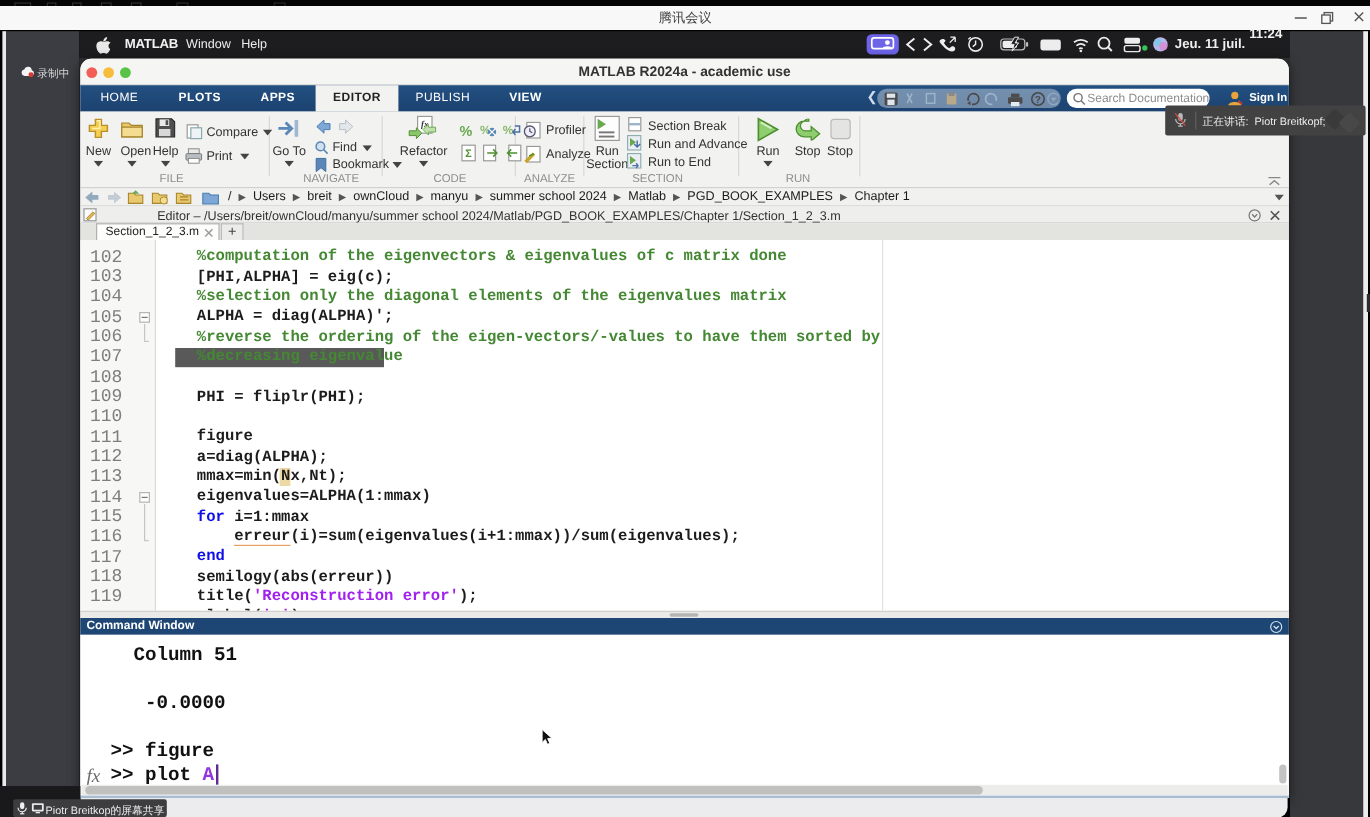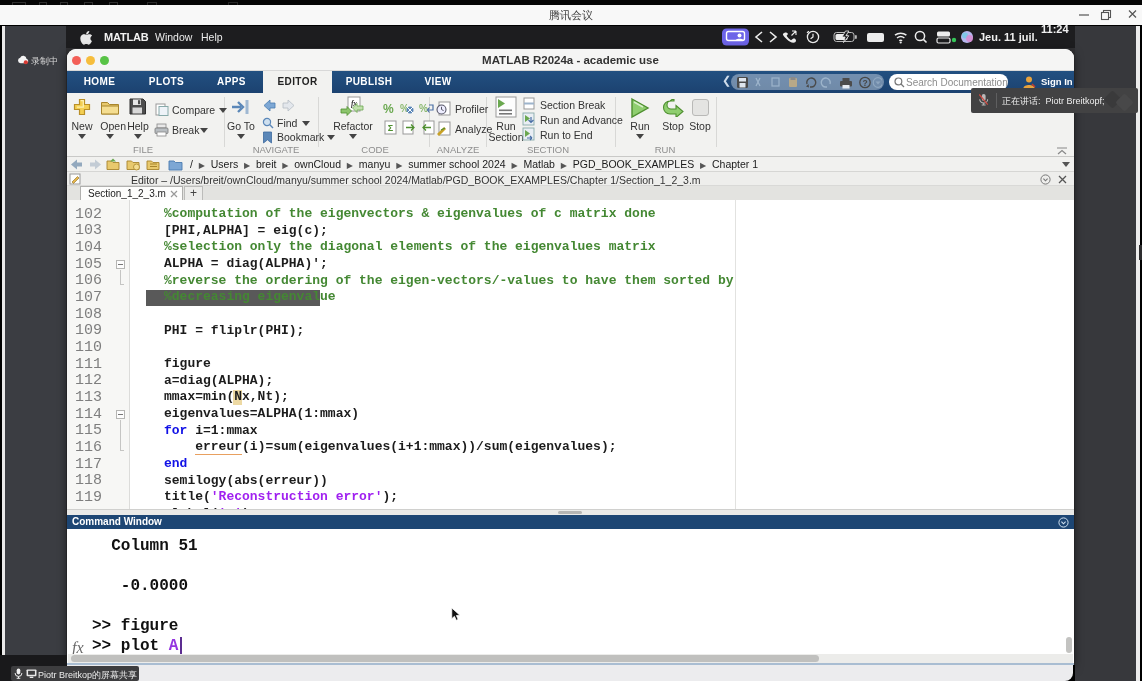--- a/index.html
+++ b/index.html
@@ -98,25 +98,25 @@
 
   <div class="abs" style="left:67px;top:49px;width:1007px;height:616px;background:#fff;border-radius:9px 9px 0 0;box-shadow:0 2px 10px rgba(0,0,0,0.55);"></div>
 
   <div class="abs" style="left:67px;top:49px;width:1007px;height:22px;background:#f5f5f4;border-radius:9px 9px 0 0;border-bottom:1px solid #d8d8d8;"></div>
   <div class="abs" style="left:72px;top:56px;width:9px;height:9px;border-radius:50%;background:#f35f57;"></div>
   <div class="abs" style="left:86px;top:56px;width:9px;height:9px;border-radius:50%;background:#f6bd3c;"></div>
   <div class="abs" style="left:100px;top:56px;width:9px;height:9px;border-radius:50%;background:#58c346;"></div>
   <div class="abs" style="left:67px;top:49px;width:1007px;height:22px;text-align:center;line-height:22px;font-size:11.5px;font-weight:bold;color:#333;">MATLAB R2024a - academic use</div>
 
   <div class="abs" style="left:67px;top:71px;width:1007px;height:22px;background:linear-gradient(#225081,#1c4270);"></div>
-  <div class="abs" style="left:66px;top:71px;width:67px;height:18px;text-align:center;line-height:22px;font-size:10px;font-weight:bold;color:#fff;letter-spacing:0.4px;">HOME</div>
+  <div class="abs" style="left:66px;top:71px;width:67px;height:18px;text-align:center;line-height:22px;font-size:10px;font-weight:normal;color:#fff;letter-spacing:0.4px;">HOME</div>
   <div class="abs" style="left:133px;top:71px;width:67px;height:22px;text-align:center;line-height:22px;font-size:10px;font-weight:bold;color:#fff;letter-spacing:0.4px;">PLOTS</div>
   <div class="abs" style="left:200px;top:71px;width:63px;height:22px;text-align:center;line-height:22px;font-size:10px;font-weight:bold;color:#fff;letter-spacing:0.4px;">APPS</div>
   <div class="abs" style="left:263px;top:71px;width:69px;height:22px;background:#f2f2f0;text-align:center;line-height:22px;font-size:10px;font-weight:bold;color:#222;letter-spacing:0.4px;">EDITOR</div>
-  <div class="abs" style="left:332px;top:71px;width:74px;height:34px;text-align:center;line-height:22px;font-size:10px;font-weight:bold;color:#fff;letter-spacing:0.4px;">PUBLISH</div>
+  <div class="abs" style="left:332px;top:71px;width:74px;height:34px;text-align:center;line-height:22px;font-size:10px;font-weight:normal;color:#fff;letter-spacing:0.4px;">PUBLISH</div>
   <div class="abs" style="left:406px;top:71px;width:64px;height:22px;text-align:center;line-height:22px;font-size:10px;font-weight:bold;color:#fff;letter-spacing:0.4px;">VIEW</div>
 
   <div class="abs" style="left:731px;top:74px;width:153px;height:16px;background:rgba(215,225,235,0.45);border-radius:8px;"></div>
   <div class="abs" style="left:722px;top:74px;font-size:11px;color:#cfdcea;">❮</div>
   <svg class="abs" style="left:737px;top:76px;" width="145" height="13" viewBox="0 0 145 13">
     <rect x="0" y="1" width="11" height="11" rx="1.5" fill="#4a4a4a"></rect>
     <rect x="2" y="2" width="7" height="3.5" fill="#dfe6ee"></rect>
     <rect x="2.5" y="7" width="6" height="4.5" fill="#dfe6ee"></rect>
     <path d="M19 2 l4 8 m0 -8 l-4 8" stroke="#9db4cb" stroke-width="1.3" fill="none"></path>
     <rect x="35" y="2" width="7" height="8" fill="none" stroke="#9db4cb" stroke-width="1.2"></rect>
@@ -188,21 +188,21 @@
   </svg>
   <div class="abs" style="left:172px;top:104px;font-size:10.5px;color:#333;">Compare</div>
   <svg class="abs" style="left:219px;top:108px;" width="8" height="5" viewBox="0 0 8 5">
       <path d="M0 0 h8 l-4 5 z" fill="#444"></path>
     </svg>
   <svg class="abs" style="left:154px;top:123px;" width="15" height="14" viewBox="0 0 15 14">
     <rect x="3" y="1" width="9" height="4" fill="#e8e8e8" stroke="#888" stroke-width="0.8"></rect>
     <rect x="1" y="5" width="13" height="5.5" rx="1" fill="#b9bec2" stroke="#777" stroke-width="0.8"></rect>
     <rect x="3" y="9" width="9" height="4" fill="#fdfdfd" stroke="#888" stroke-width="0.8"></rect>
   </svg>
-  <div class="abs" style="left:172px;top:124px;font-size:10.5px;color:#333;">Break</div>
+  <div class="abs" style="left:172px;top:124px;font-size:10.5px;color:#333;">Print</div>
   <svg class="abs" style="left:200px;top:128px;" width="8" height="5" viewBox="0 0 8 5">
       <path d="M0 0 h8 l-4 5 z" fill="#444"></path>
     </svg>
   <div class="abs" style="left:100px;top:144px;width:86px;text-align:center;font-size:9.5px;color:#8d8d8d;">FILE</div>
 
   <svg class="abs" style="left:231px;top:98px;" width="20" height="18" viewBox="0 0 20 18">
     <path d="M1 9 h9 M7 4 l5 5 -5 5" fill="none" stroke="#5b87b8" stroke-width="2.4"></path>
     <rect x="14.5" y="2" width="3" height="14" fill="#9fb8d2"></rect>
   </svg>
   <div class="abs" style="left:225px;top:120px;width:32px;text-align:center;font-size:10.5px;color:#333;">Go To</div>

